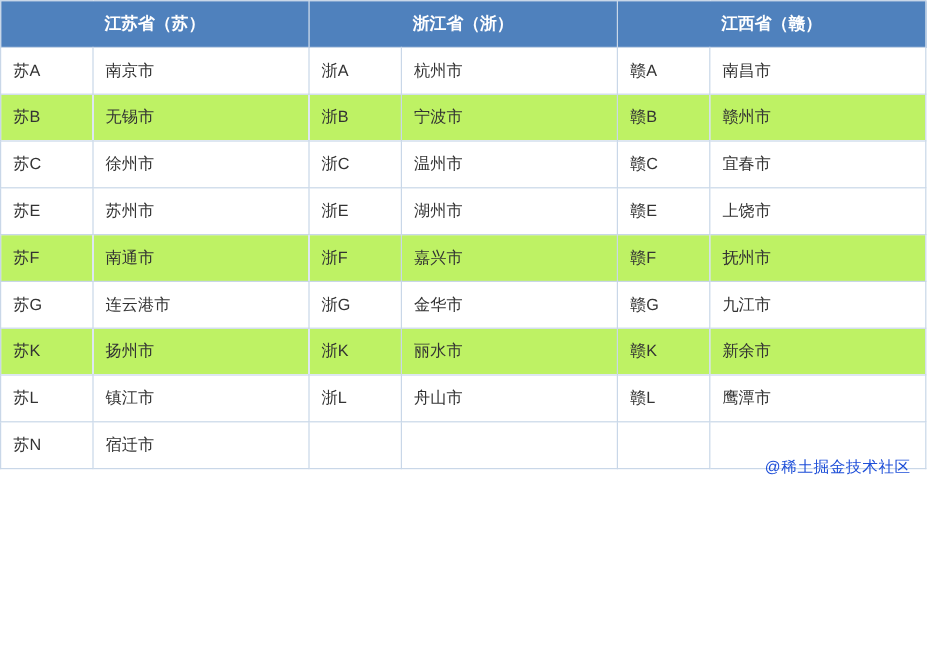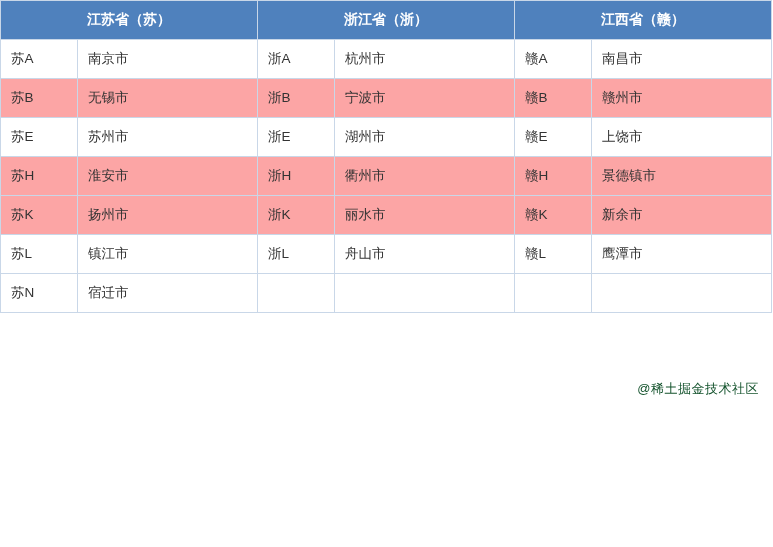--- a/index.html
+++ b/index.html
@@ -48,34 +48,34 @@
     overflow: hidden;
   }
   table.plate-table td.code {
     font-weight: normal;
     color: #333333;
   }
   table.plate-table td.city {
     color: #333333;
   }
   table.plate-table tr.alt td {
-    background: #fca5a5;
+    background: #bef264;
   }
   table.plate-table td.empty {
     background: #ffffff;
   }
   table.plate-table tr.alt td.empty {
     background: #f3f7fb;
   }
   .watermark {
     position: absolute;
     right: 14px;
     bottom: 10px;
     font-size: 13px;
-    color: #14532d;
+    color: #1d4ed8;
     letter-spacing: 0.5px;
     pointer-events: none;
   }
 </style>
 </head>
 <body>
 
 <div class="sheet">
 
   <table class="plate-table">
@@ -105,34 +105,50 @@
       </tr>
       <tr class="alt">
         <td class="code">苏B</td>
         <td class="city">无锡市</td>
         <td class="code">浙B</td>
         <td class="city">宁波市</td>
         <td class="code">赣B</td>
         <td class="city">赣州市</td>
       </tr>
       <tr>
+        <td class="code">苏C</td>
+        <td class="city">徐州市</td>
+        <td class="code">浙C</td>
+        <td class="city">温州市</td>
+        <td class="code">赣C</td>
+        <td class="city">宜春市</td>
+      </tr>
+      <tr>
         <td class="code">苏E</td>
         <td class="city">苏州市</td>
         <td class="code">浙E</td>
         <td class="city">湖州市</td>
         <td class="code">赣E</td>
         <td class="city">上饶市</td>
       </tr>
       <tr class="alt">
-        <td class="code">苏H</td>
-        <td class="city">淮安市</td>
-        <td class="code">浙H</td>
-        <td class="city">衢州市</td>
-        <td class="code">赣H</td>
-        <td class="city">景德镇市</td>
+        <td class="code">苏F</td>
+        <td class="city">南通市</td>
+        <td class="code">浙F</td>
+        <td class="city">嘉兴市</td>
+        <td class="code">赣F</td>
+        <td class="city">抚州市</td>
+      </tr>
+      <tr>
+        <td class="code">苏G</td>
+        <td class="city">连云港市</td>
+        <td class="code">浙G</td>
+        <td class="city">金华市</td>
+        <td class="code">赣G</td>
+        <td class="city">九江市</td>
       </tr>
       <tr class="alt">
         <td class="code">苏K</td>
         <td class="city">扬州市</td>
         <td class="code">浙K</td>
         <td class="city">丽水市</td>
         <td class="code">赣K</td>
         <td class="city">新余市</td>
       </tr>
       <tr>

